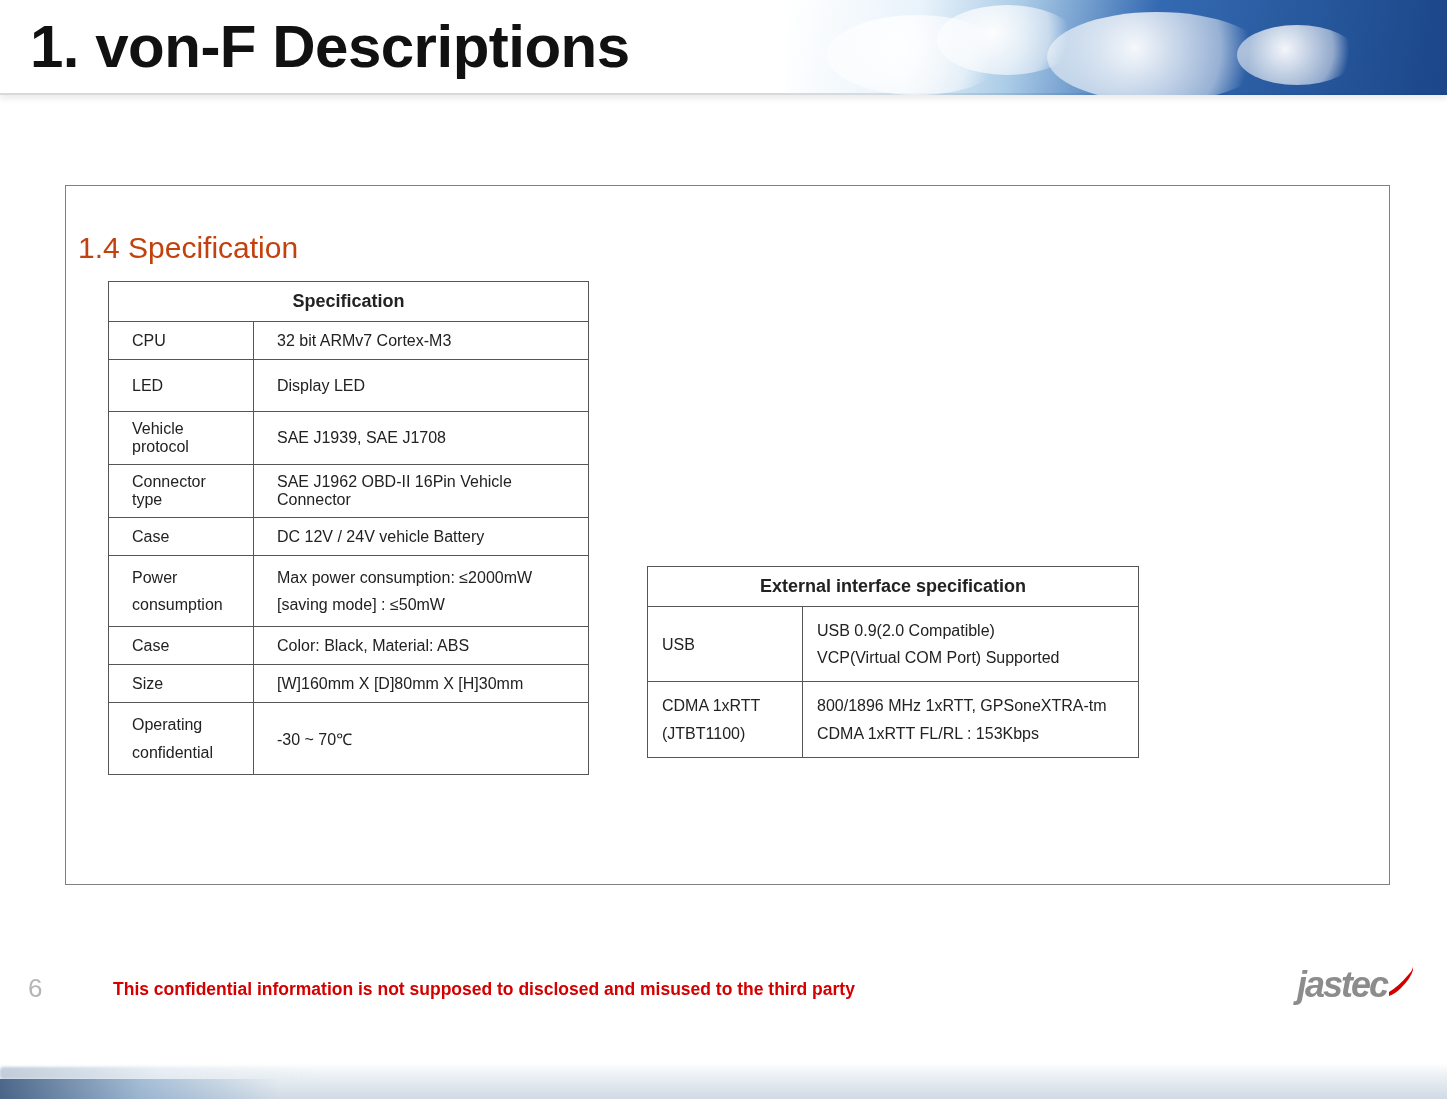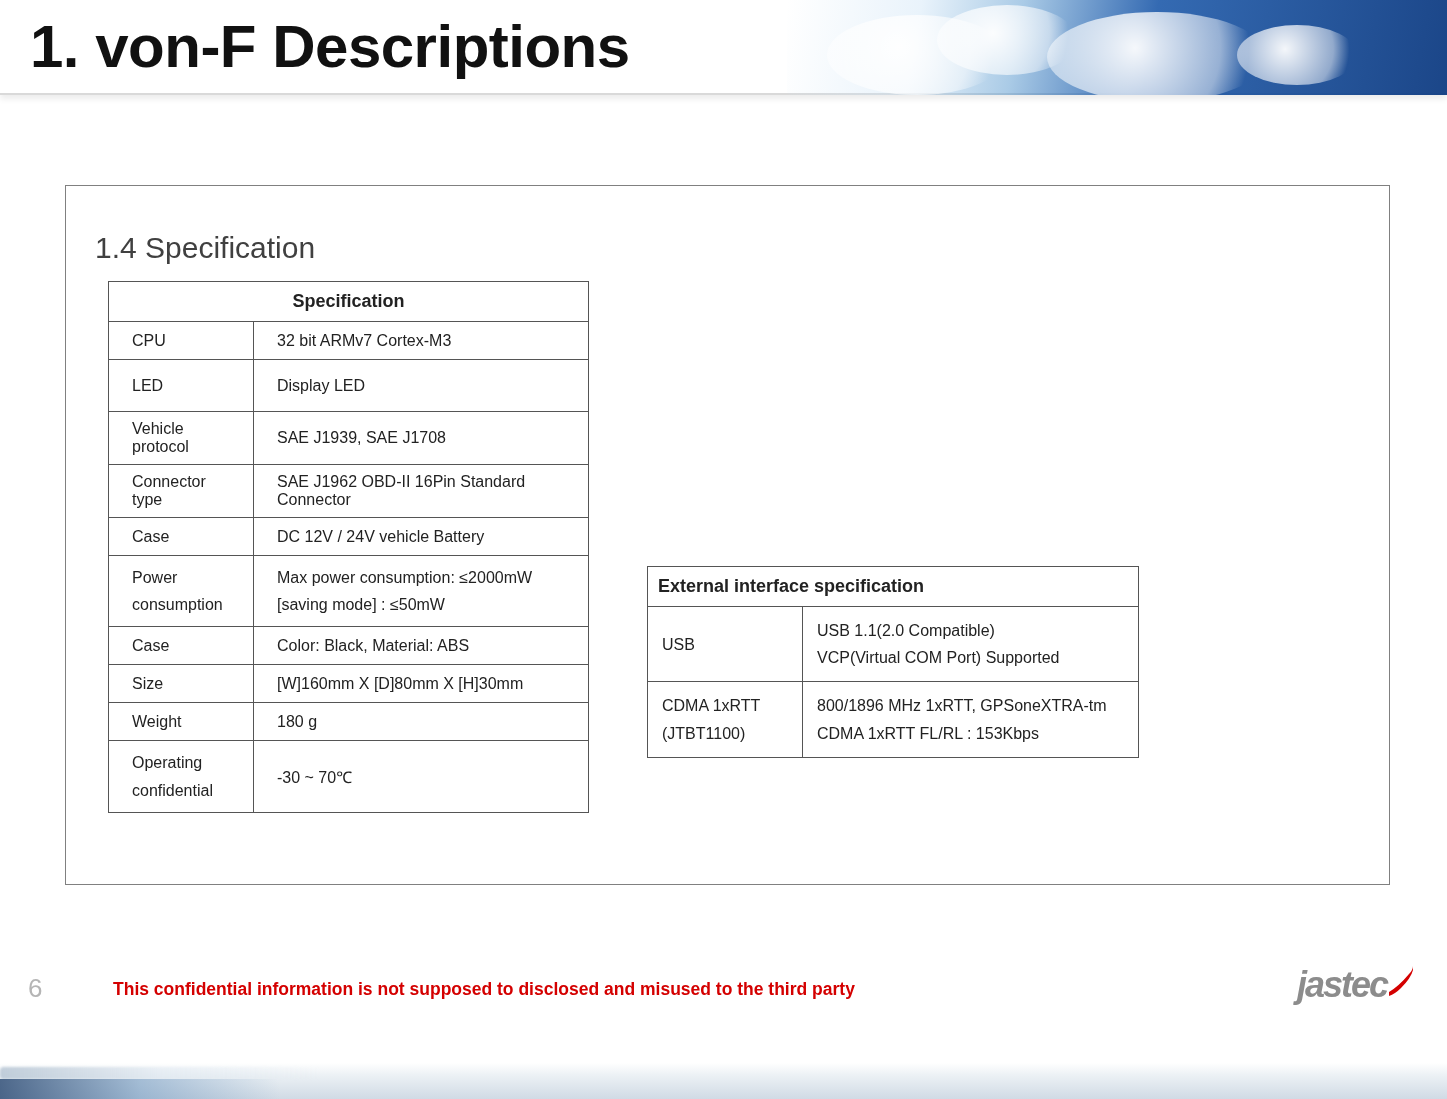--- a/index.html
+++ b/index.html
@@ -50,25 +50,25 @@
       position: absolute;
       left: 65px;
       top: 185px;
       width: 1325px;
       height: 700px;
       border: 1px solid #808080;
       background: #fff;
     }
     .section-title {
       position: absolute;
-      left: 29px;
+      left: 12px;
       top: 45px;
       font-size: 30px;
       font-weight: 400;
-      color: #404040;
+      color: #c2410c;
       text-align: center;
     }
     .spec-table {
       position: absolute;
       left: 42px;
       top: 95px;
       width: 481px;
       border-collapse: collapse;
       font-size: 16px;
       color: #222;
@@ -96,21 +96,21 @@
       top: 380px;
       width: 492px;
       border-collapse: collapse;
       font-size: 16px;
       color: #222;
     }
     .ext-table th {
       border: 1px solid #555;
       padding: 8px 10px;
       font-weight: 700;
-      text-align: left;
+      text-align: center;
       font-size: 18px;
       height: 40px;
     }
     .ext-table td {
       border: 1px solid #555;
       padding: 10px 14px;
       vertical-align: middle;
       line-height: 1.7;
     }
     .ext-table td:first-child { width: 155px; }
@@ -211,61 +211,57 @@
     <tr class="tall">
       <td>LED</td>
       <td>Display LED</td>
     </tr>
     <tr class="tall">
       <td>Vehicle protocol</td>
       <td>SAE J1939, SAE J1708</td>
     </tr>
     <tr>
       <td>Connector type</td>
-      <td>SAE J1962 OBD-II 16Pin Standard Connector</td>
+      <td>SAE J1962 OBD-II 16Pin Vehicle Connector</td>
     </tr>
     <tr>
       <td>Case</td>
       <td>DC 12V / 24V  vehicle Battery</td>
     </tr>
     <tr class="tall">
       <td class="multi-line">Power consumption</td>
       <td class="multi-line">
         <div>Max power consumption: ≤2000mW</div>
         <div>[saving mode] : ≤50mW</div>
       </td>
     </tr>
     <tr>
       <td>Case</td>
       <td>Color: Black, Material: ABS</td>
     </tr>
     <tr>
       <td>Size</td>
       <td>[W]160mm X [D]80mm X [H]30mm</td>
-    </tr>
-    <tr>
-      <td>Weight</td>
-      <td>180 g</td>
     </tr>
     <tr class="tall">
       <td class="multi-line">Operating confidential</td>
       <td>-30 ~ 70℃</td>
     </tr>
   </tbody>
     </table>
 
   <table class="ext-table">
     <tbody>
         <tr>
           <th colspan="2">External interface specification</th>
         </tr>
     <tr>
       <td>USB</td>
       <td>
-        <div>USB 1.1(2.0 Compatible)</div>
+        <div>USB 0.9(2.0 Compatible)</div>
         <div>VCP(Virtual COM Port) Supported</div>
       </td>
     </tr>
     <tr>
       <td>
         <div>CDMA 1xRTT</div>
         <div>(JTBT1100)</div>
       </td>
       <td>
         <div>800/1896 MHz 1xRTT, GPSoneXTRA-tm</div>

